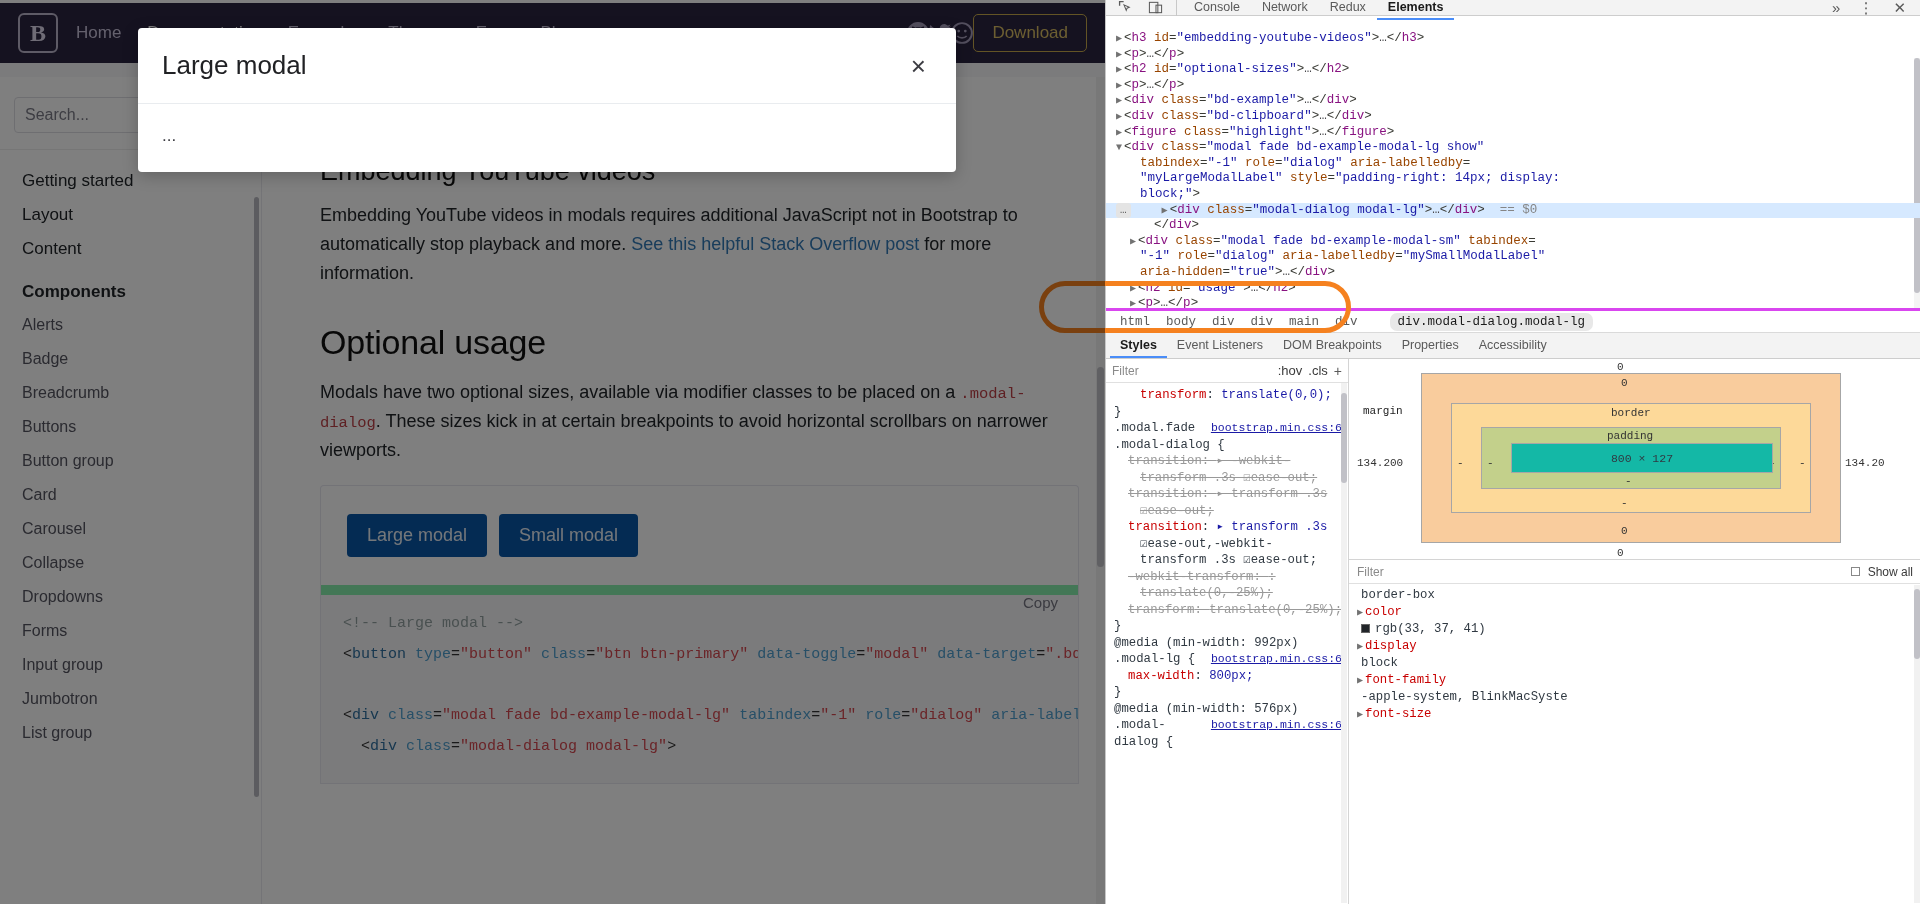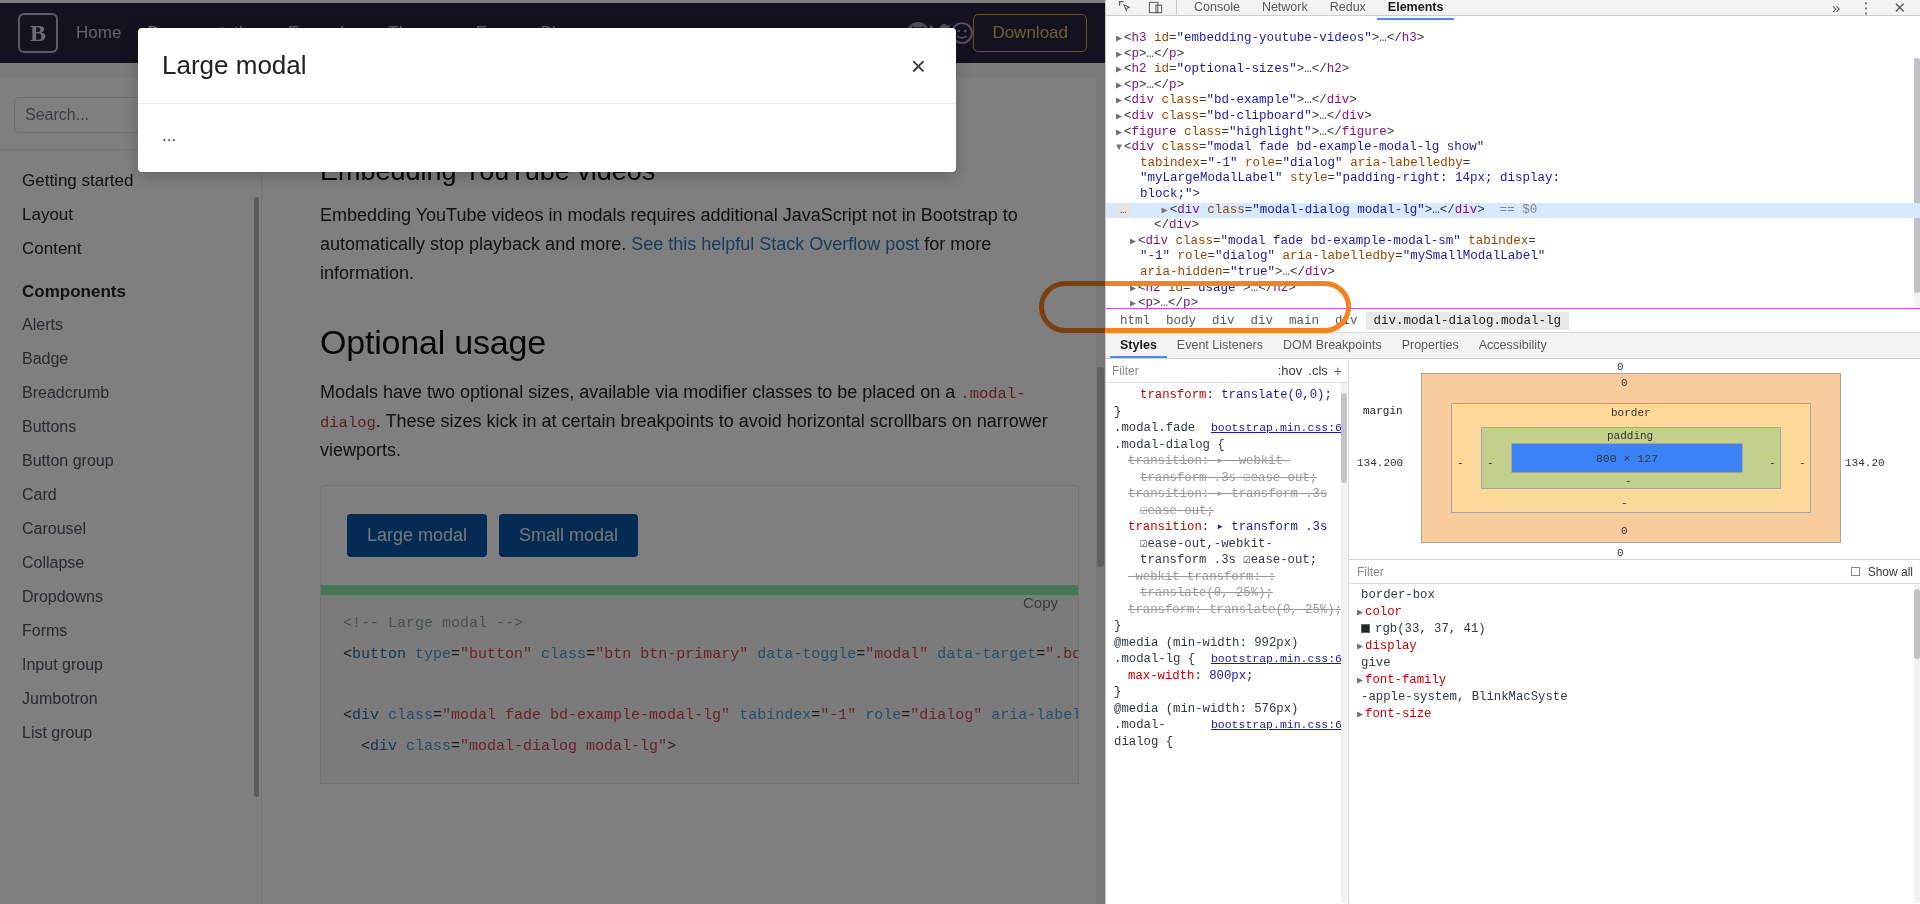--- a/index.html
+++ b/index.html
@@ -191,26 +191,26 @@
   .k-pun { color:#393a34; }
   .k-txt { color:#48484c; }
   .dots-badge {
     display:inline-block; background:#e4e4e4; color:#5a5a5a; border-radius:3px;
     padding:0 4px; font-size:11px; margin-right:3px;
   }
   .dollar { color:#858585; }
 
   .dt-breadcrumb {
     position:absolute; left:0; top:308px; width:815px; height:25px;
-    border-top:1px solid #d946ef; border-bottom:1px solid #dadada;
+    border-top:3px solid #d946ef; border-bottom:1px solid #dadada;
     display:flex; align-items:center; gap:0; background:#fff; padding:4px 6px;
     font-size:12.5px; font-family:"Liberation Mono", monospace;
   }
   .crumb { padding:2px 8px; color:#5a5a5a; cursor:pointer; }
-  .crumb.active { color:#1a1a1a; background:#e8e8e8; border-radius:0; }
+  .crumb.active { color:#1a1a1a; background:#e8e8e8; border-radius:7px;margin-left:24px; }
 
   .dt-subtabs {
     position:absolute; left:0; top:333px; width:815px; height:26px;
     display:flex; align-items:center; border-bottom:1px solid #cdcdcd;
     background:#f3f3f3; padding:0 4px;
   }
   .dt-subtab {
     padding:4px 10px; font-size:12.5px; color:#5a5a5a; cursor:pointer;
     border-bottom:2px solid transparent;
   }
@@ -271,21 +271,21 @@
   .bm-label {
     position:absolute; font-size:11px; color:#222;
     font-family:"Liberation Mono", monospace;
   }
   .bm-box {
     position:absolute; border:1px solid #a6a6a6; text-align:center;
   }
   .bm-margin { left:0px; top:8px; width:420px; height:170px; background:#f9cc9d; }
   .bm-border { left:30px; top:38px; width:360px; height:110px; background:#fdd999; }
   .bm-padding{ left:60px; top:62px; width:300px; height:62px; background:#c3d08b; }
-  .bm-content{ left:90px; top:78px; width:232px; height:30px; background:#3b82f6;
+  .bm-content{ left:90px; top:78px; width:262px; height:30px; background:#14b8a6;
                display:flex; align-items:center; justify-content:center; }
   .bm-t { position:absolute; font-size:11px; color:#333; }
 
   .comp-filter {
     height:24px; display:flex; align-items:center; border-bottom:1px solid #e0e0e0;
     padding:0 8px; gap:8px; font-size:12px; color:#8a8a8a;
   }
   .comp-filter .fgrow { flex:1; }
   .comp-filter .showall { color:#3a3a3a; display:flex; align-items:center; gap:5px; }
   .comp-list {
@@ -559,21 +559,21 @@
         <span class="showall">
           <span class="chk"></span>
           <span>Show all</span>
         </span>
       </div>
       <div class="comp-list" id="comp-list">
           <div class="comp-item comp-val">border-box</div>
           <div class="comp-item"><span class="tri">▶</span><span class="comp-key">color</span></div>
           <div class="comp-item comp-val"><span class="swatch" style="background:#212529"></span>rgb(33, 37, 41)</div>
           <div class="comp-item"><span class="tri">▶</span><span class="comp-key">display</span></div>
-          <div class="comp-item comp-val">give</div>
+          <div class="comp-item comp-val">block</div>
           <div class="comp-item"><span class="tri">▶</span><span class="comp-key">font-family</span></div>
           <div class="comp-item comp-val">-apple-system, BlinkMacSyste</div>
           <div class="comp-item"><span class="tri">▶</span><span class="comp-key">font-size</span></div>
         </div>
       <div class="comp-scroll">
           <i></i>
         </div>
     </div>
 
     <div class="hl-oval"></div>

